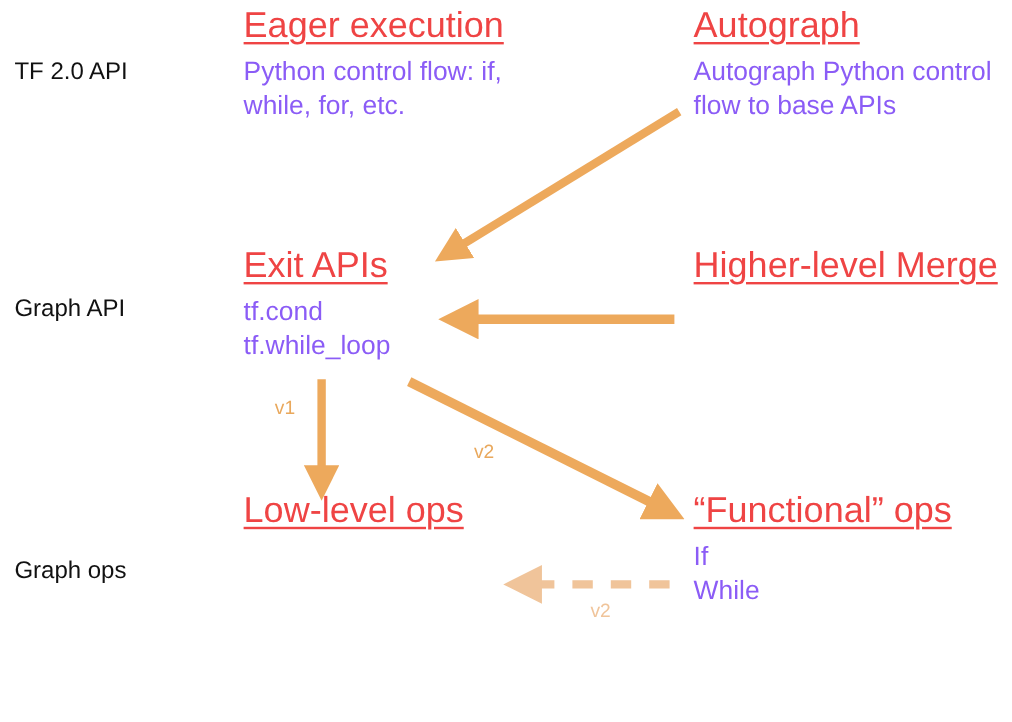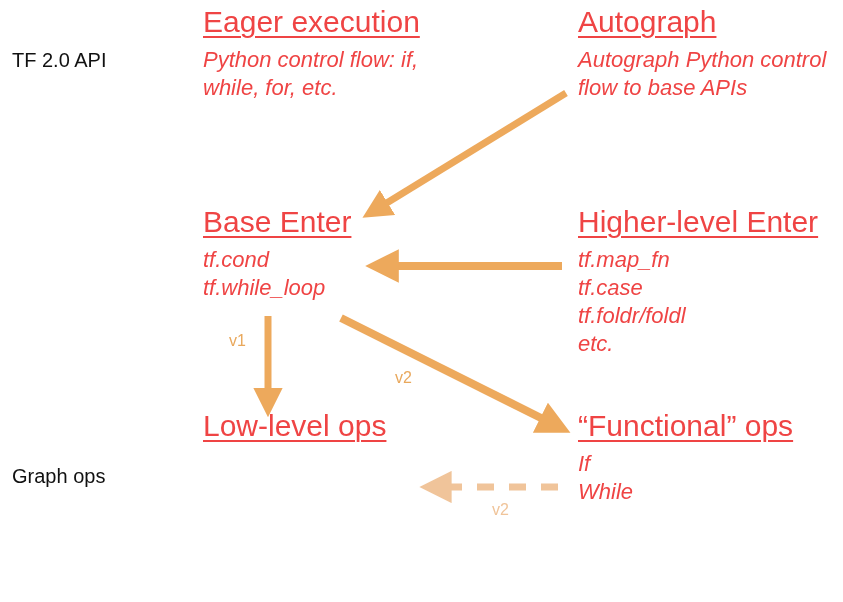--- a/index.html
+++ b/index.html
@@ -43,24 +43,23 @@
     text-decoration: underline;
     text-underline-offset: 4px;
     text-decoration-thickness: 2px;
     white-space: nowrap;
     margin: 0 0 6px 0;
     font-weight: 400;
   }
   .block-body {
     font-size: 22px;
     line-height: 28px;
-    color: #ef4444;
+    color: #8b5cf6;
     white-space: pre-line;
     margin: 0;
-    font-style: italic;
   }
   .edge-label {
     position: absolute;
     font-size: 16px;
     line-height: 22px;
     color: #e9a85c;
     white-space: nowrap;
   }
   .edge-label.muted {
     color: #f0c49a;
@@ -86,46 +85,43 @@
     <line x1="562" y1="266" x2="378" y2="266" stroke="#eda95c" stroke-width="8" marker-end="url(#head-solid)"></line>
 
     <line x1="268" y1="316" x2="268" y2="406" stroke="#eda95c" stroke-width="7" marker-end="url(#head-solid)"></line>
 
     <line x1="341" y1="318" x2="559" y2="427" stroke="#eda95c" stroke-width="8" marker-end="url(#head-solid)"></line>
 
     <line x1="558" y1="487" x2="432" y2="487" stroke="#f0c49a" stroke-width="7" stroke-dasharray="17 15" marker-end="url(#head-muted)"></line>
   </svg>
 
   <div class="row-label" style="left:12px; top:48px;">TF 2.0 API</div>
+  <div class="row-label" style="left:12px; top:245px;">Graph API</div>
   <div class="row-label" style="left:12px; top:464px;">Graph ops</div>
 
   <div class="block" style="left:203px; top:4px;">
     <div class="block-title">Eager execution</div>
     <div class="block-body">Python control flow: if,
 while, for, etc.</div>
   </div>
 
   <div class="block" style="left:578px; top:4px;">
     <div class="block-title">Autograph</div>
     <div class="block-body">Autograph Python control
 flow to base APIs</div>
   </div>
 
   <div class="block" style="left:203px; top:204px;">
-    <div class="block-title">Base Enter</div>
+    <div class="block-title">Exit APIs</div>
     <div class="block-body">tf.cond
 tf.while_loop</div>
   </div>
 
   <div class="block" style="left:578px; top:204px;">
-    <div class="block-title">Higher-level Enter</div>
-    <div class="block-body">tf.map_fn
-tf.case
-tf.foldr/foldl
-etc.</div>
+    <div class="block-title">Higher-level Merge</div>
   </div>
 
   <div class="block" style="left:203px; top:408px;">
     <div class="block-title">Low-level ops</div>
   </div>
 
   <div class="block" style="left:578px; top:408px;">
     <div class="block-title">“Functional” ops</div>
     <div class="block-body">If
 While</div>

